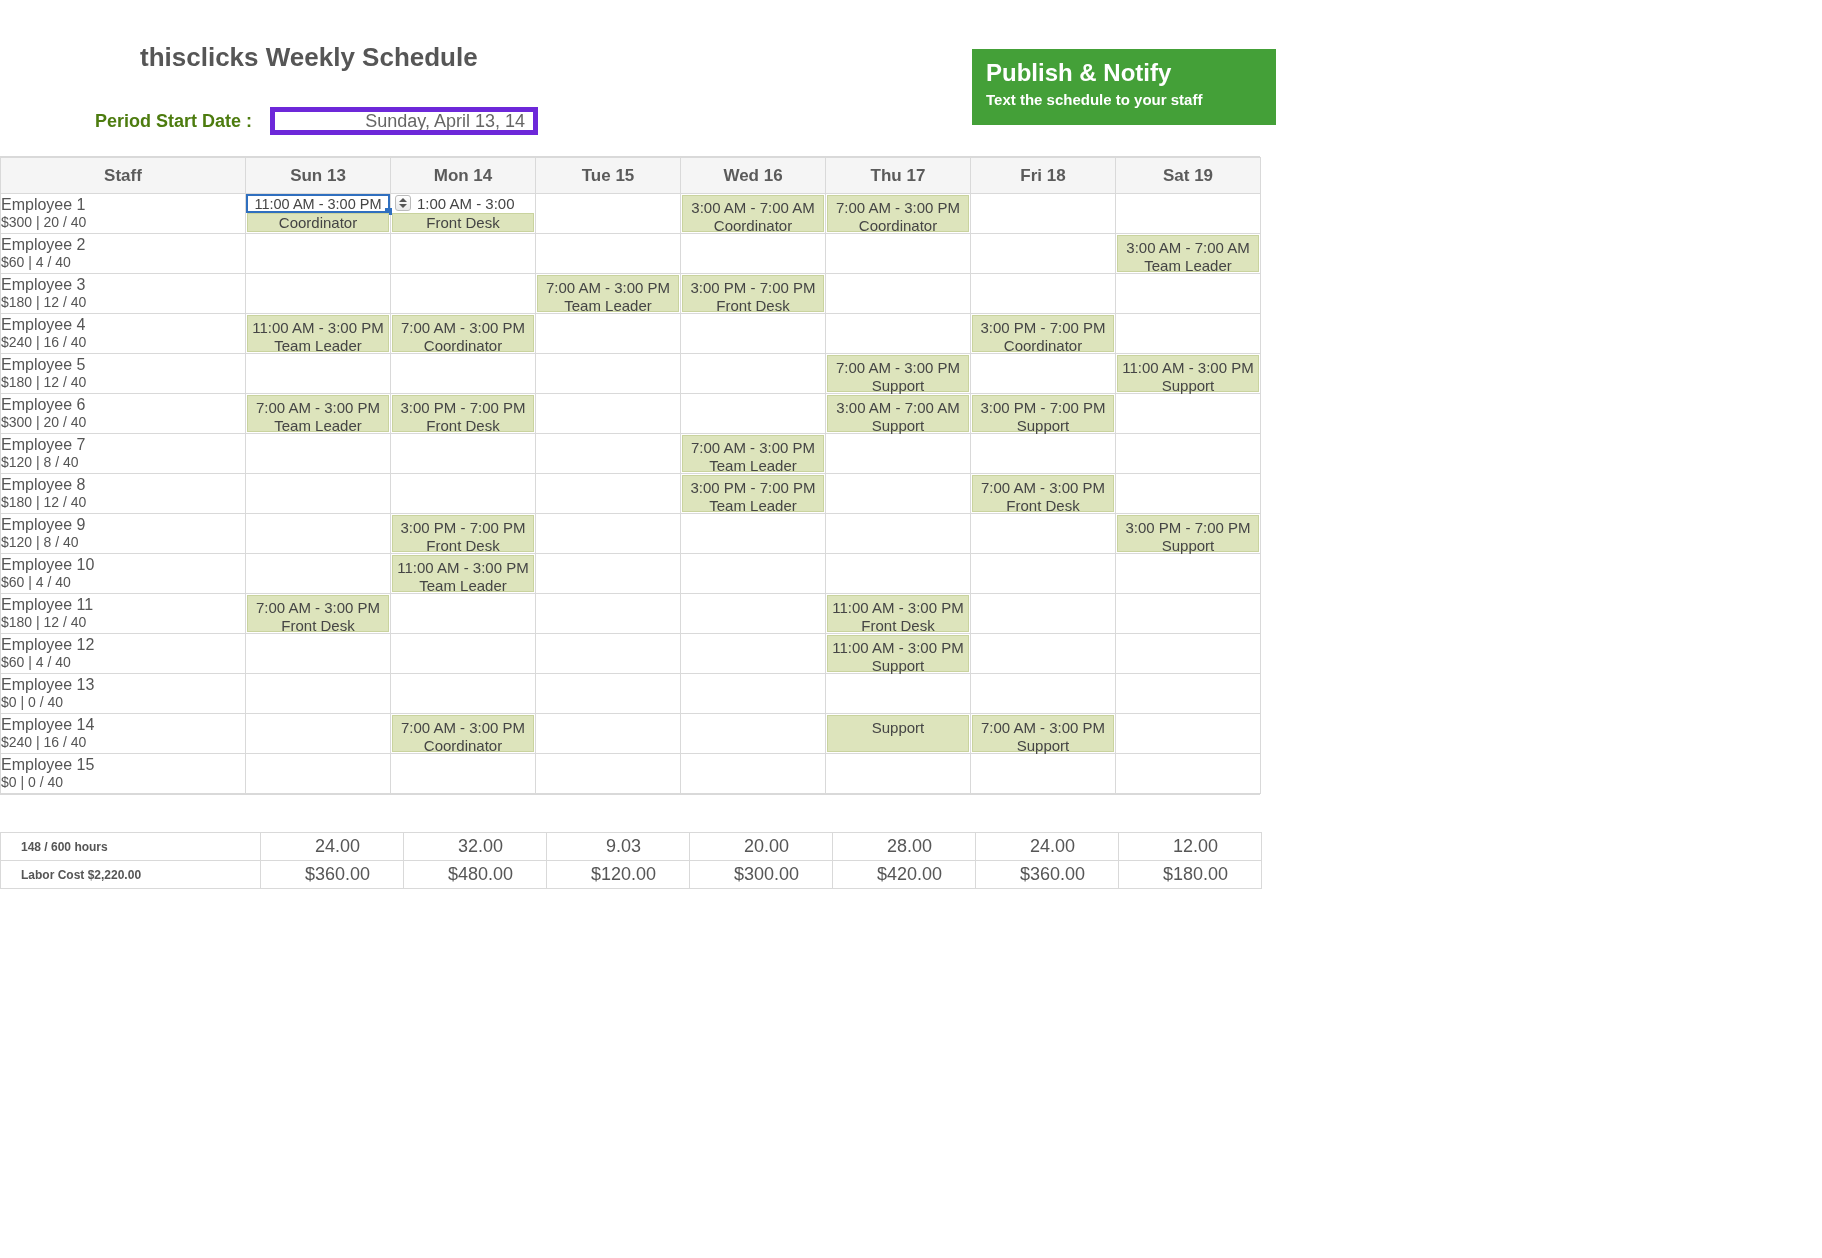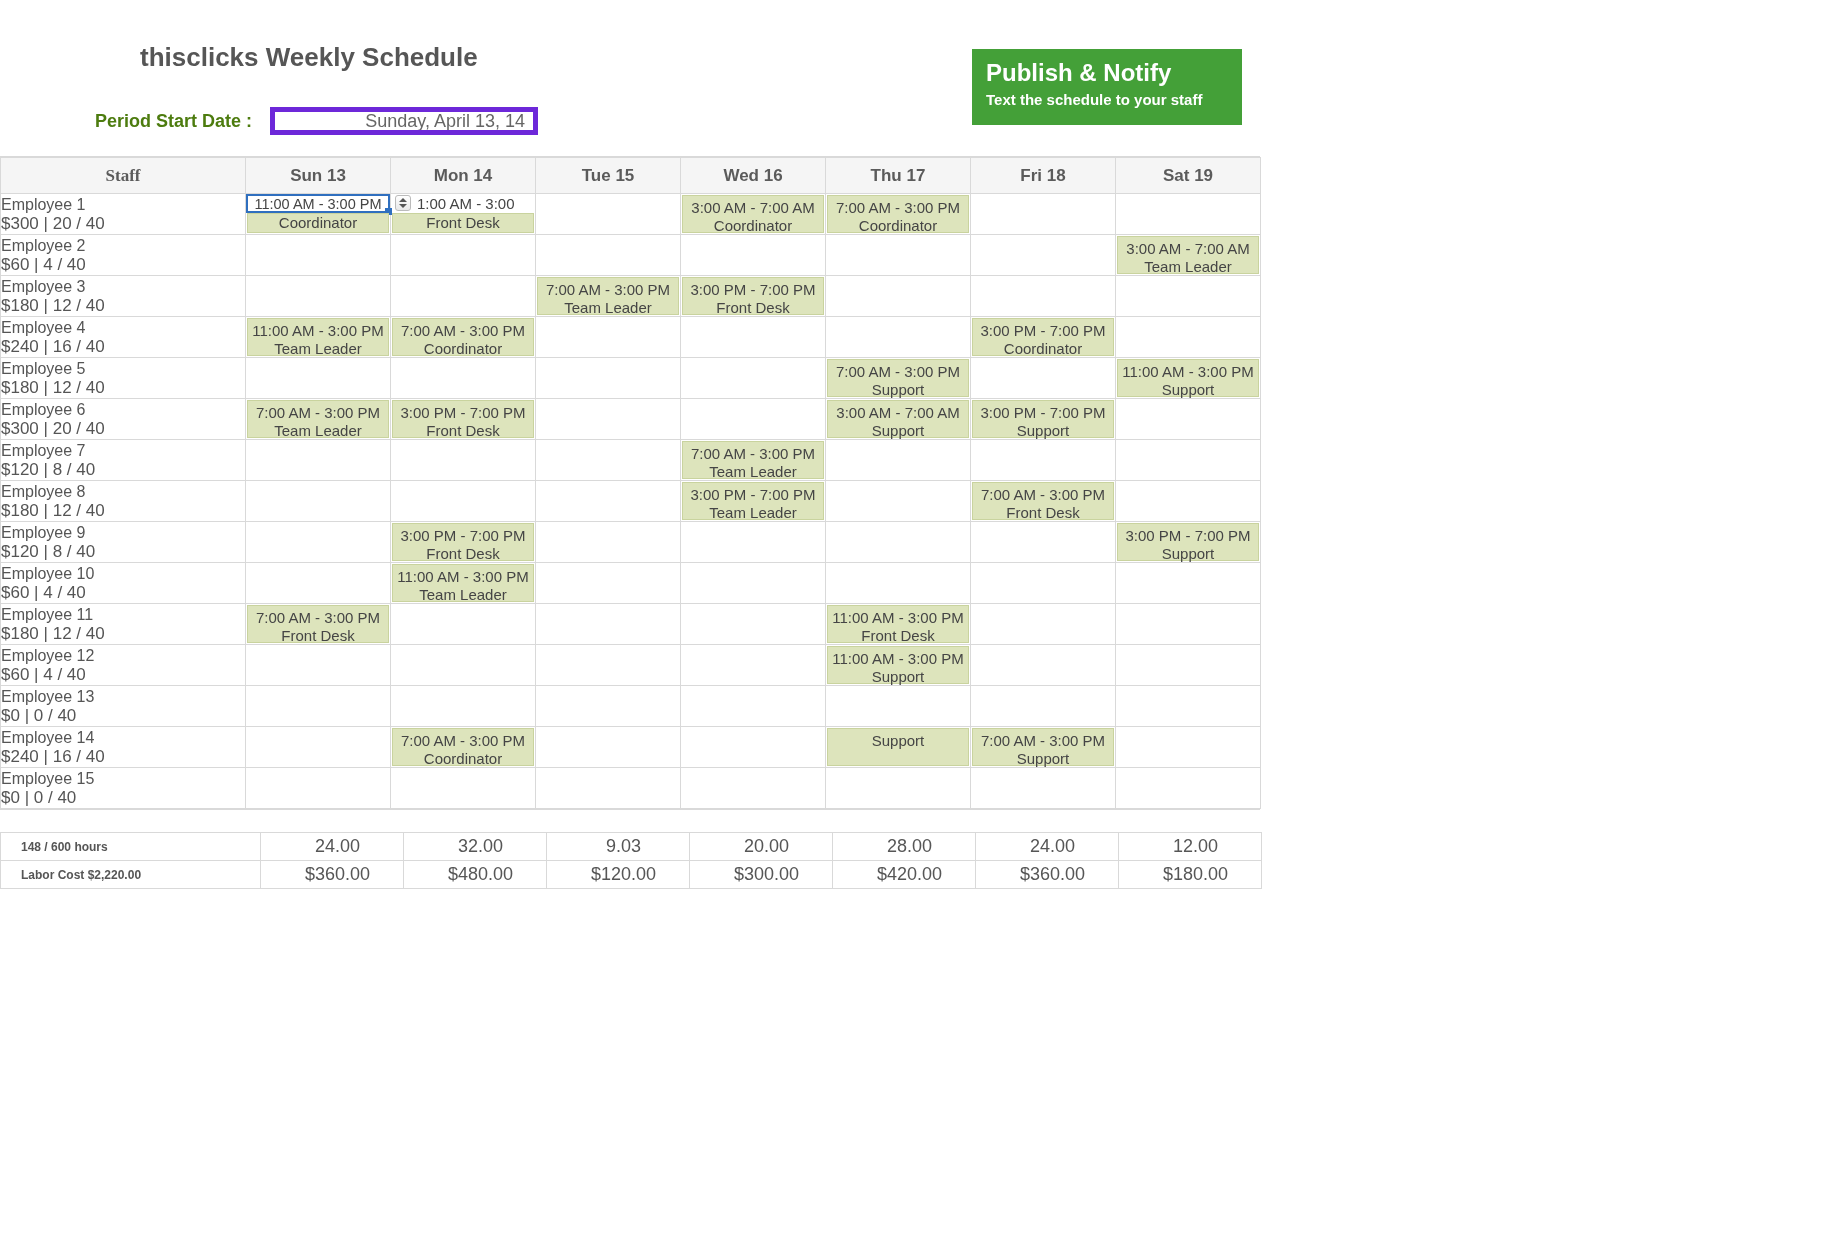--- a/index.html
+++ b/index.html
@@ -6,34 +6,34 @@
   html, body { margin: 0; padding: 0; font-family: -apple-system, "Helvetica Neue", Arial, sans-serif; color: #444; background: #fff; }
   .page { width: 1822px; height: 1258px; position: relative; padding-top: 110px; }
 
   .title { position:absolute; top:42px; left:140px; font-size:26px; font-weight:700; color:#565656; }
 
   .period-row { position:absolute; top:107px; left:95px; display:flex; align-items:center; gap:18px; }
   .period-label { font-size:18px; font-weight:600; color:#4d7c0f; }
   .period-input-wrap { position:relative; }
   .period-input { width:268px; height:28px; border:5px solid #6d28d9; font-size:18px; padding:2px 8px; color:#666; font-family:inherit;text-align:right; }
 
-  .publish-box { position:absolute; top:49px; left:972px; width:270px; height:76px; background:#44a038; padding:10px 14px; }
+  .publish-box { position:absolute; top:49px; left:972px; width:304px; height:76px; background:#44a038; padding:10px 14px; }
   .publish-title { color:#fff; font-size:24px; font-weight:700; }
   .publish-sub   { color:#fff; font-size:15px; font-weight:600; margin-top:4px; }
 
   .grid { position:absolute; top:156px; left:0; width:1260px; border-top:1px solid #d9d9d9; border-bottom:1px solid #d9d9d9; }
   .grid table { width:100%; border-collapse:collapse; table-layout:fixed; }
   .grid th, .grid td { border:1px solid #d9d9d9; padding:0; vertical-align:top; }
-  .grid th.staff-h { width:245px;font-family:Liberation Serif, serif; }
+  .grid th.staff-h { width:245px; }
   .grid th.day-h { width:145px; }
   .head-row th { background:#f5f5f5; font-size:17px; font-weight:700; color:#5b5b5b; height:36px; text-align:center; vertical-align:middle; }
 
   .staff-cell { height:40px; text-align:left; font-size:16px; color:#555; position:relative;margin-left:32px; }
   .staff-cell .ename { display:block; padding-top:2px; }
-  .staff-cell .esumm { display:block; font-size:17px; color:#555; }
+  .staff-cell .esumm { display:block; font-size:14px; color:#555; }
 
   .shift-cell { position:relative; height:40px; }
   .shift { position:absolute; inset:1px; background:#dde4bc; border:1px solid #c9d39e; text-align:center; font-size:15px; color:#454545; }
   .shift > span { display:block; line-height:18px; }
   .shift .time { padding-top:3px; }
   .shift-selected { position:absolute; top:0; left:0; right:0; height:19px; border:2px solid #2f6fbf; background:#fff; text-align:center; font-size:14.5px; color:#454545; line-height:17px; }
   .shift-selected .handle { position:absolute; right:-4px; bottom:-4px; width:7px; height:7px; background:#2f6fbf; }
   .shift-below { position:absolute; top:19px; left:1px; right:1px; bottom:1px; background:#dde4bc; border:1px solid #c9d39e; text-align:center; font-size:15px; }
   .formula-cell { position:absolute; top:0; left:0; right:0; height:19px; text-align:left; font-size:15px; color:#454545; line-height:19px; padding-left:26px; }
   .stepper { position:absolute; left:4px; top:1px; width:16px; height:16px; border:1px solid #bbb; border-radius:3px; background:linear-gradient(#fff,#e8e8e8); }

